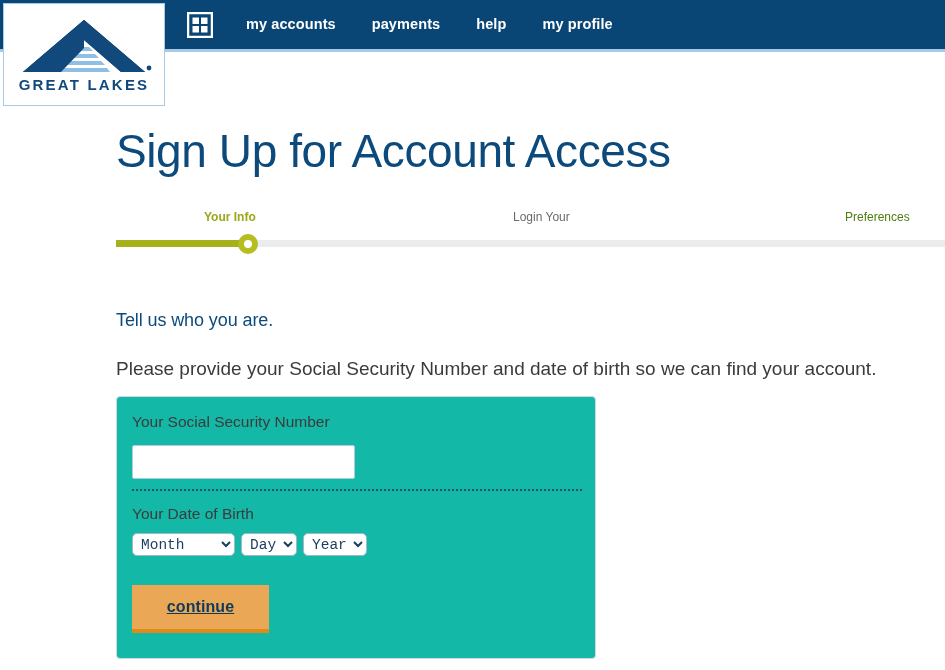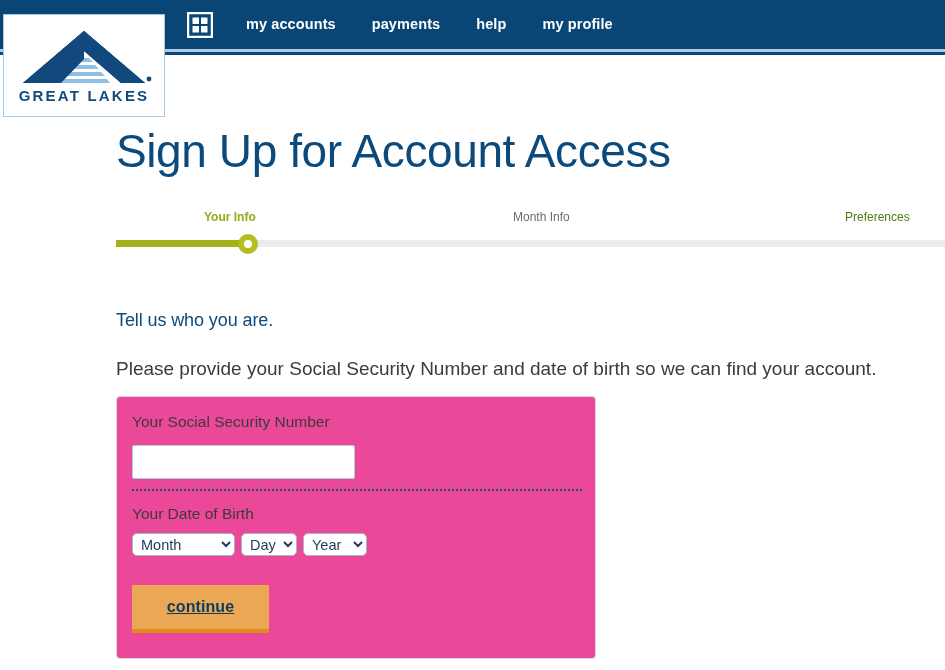--- a/index.html
+++ b/index.html
@@ -8,21 +8,21 @@
     width: 945px;
     height: 670px;
     overflow: hidden;
     background: #ffffff;
     font-family: "Liberation Sans", sans-serif;
   }
   .navbar {
     position: absolute;
     top: 0; left: 0;
     width: 945px;
-    height: 55px;
+    height: 49px;
     background: #0a4675;
     display: flex;
     align-items: center;
   }
   .nav-underline {
     position: absolute;
     top: 49px; left: 0;
     width: 945px;
     height: 3px;
     background: #a7cbe6;
@@ -59,21 +59,21 @@
   .nav-link + .nav-link { margin-left: 0; }
   .nav-gap-1 { margin-right: 36px; }
   .nav-gap-2 { margin-right: 35px; }
   .nav-gap-3 { margin-right: 36px; }
   .nav-gap-4 { margin-right: 36px; }
 
   
   .logo-box {
     position: absolute;
     left: 3px;
-    top: 14px;
+    top: 3px;
     width: 162px;
     height: 103px;
     background: #ffffff;
     border: 1px solid #a7cbe6;
     z-index: 5;
     display: flex;
     align-items: center;
     justify-content: center;
   }
   .logo-svg { display: block; }
@@ -166,21 +166,21 @@
     white-space: nowrap;
   }
 
   
   .form-card {
     position: absolute;
     left: 116px;
     top: 396px;
     width: 480px;
     height: 263px;
-    background: #ec4899;
+    background: #14b8a6;
     border: 1px solid #cfd9e6;
     border-radius: 4px;
   }
 
   .field-label {
     position: absolute;
     font-size: 15.5px;
     color: #3b3b3b;
     white-space: nowrap;
   }
@@ -214,21 +214,21 @@
 
   .dob-row {
     position: absolute;
     left: 15px;
     top: 136px;
     display: flex;
     gap: 6px;
     align-items: center;
   }
   .dob-select {
-    font-family: Liberation Sans, sans-serif;
+    font-family: Liberation Mono, monospace;
     font-size: 14.5px;
     color: #1a3c5e;
     background: #ffffff;
     border: 1px solid #9fb8cc;
     border-radius: 5px;
     height: 23px;
     padding: 0 2px 0 4px;
     outline: none;
     cursor: pointer;
   }
@@ -295,21 +295,21 @@
     <path d="M75 6 L14 58 L52 58 L75 34 Z" fill="#12497c"></path>
     <circle cx="140" cy="54" r="2.4" fill="#12497c"></circle>
     <text x="75" y="76" text-anchor="middle" font-family="Liberation Sans, sans-serif" font-size="15" font-weight="bold" letter-spacing="2.2" fill="#12497c">GREAT LAKES</text>
   </svg>
 </div>
 
 <h1 class="page-title">Sign Up for Account Access</h1>
 
 <div class="steps">
   <span class="step-label active">Your Info</span>
-  <span class="step-label inactive-2">Month Info</span>
+  <span class="step-label inactive-2">Login Your</span>
   <span class="step-label inactive-3">Preferences</span>
 </div>
 <div class="progress-track">
   <div class="progress-fill" style="width: 132.64px;"></div>
 </div>
 <div class="progress-knob"></div>
 
 <h2 class="section-title">Tell us who you are.</h2>
 <p class="section-sub">Please provide your Social Security Number and date of birth so we can find your account.</p>
 

